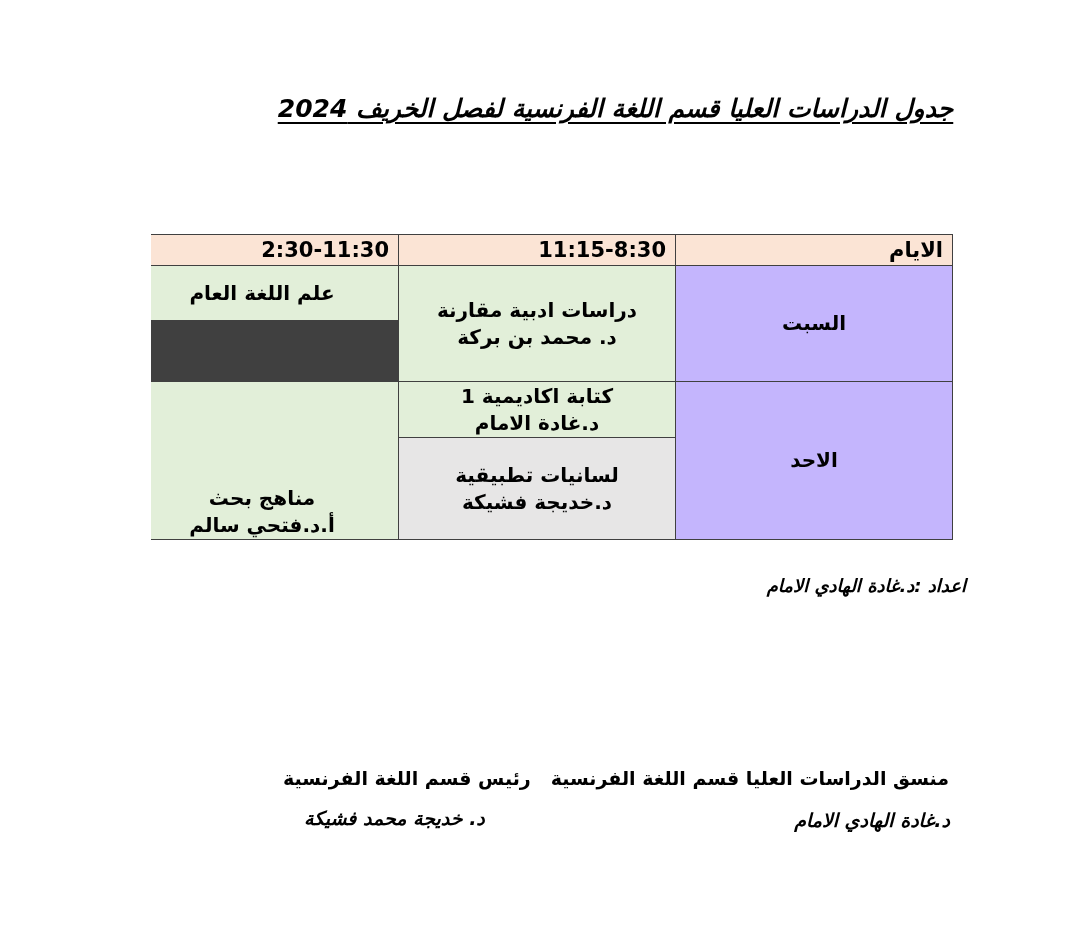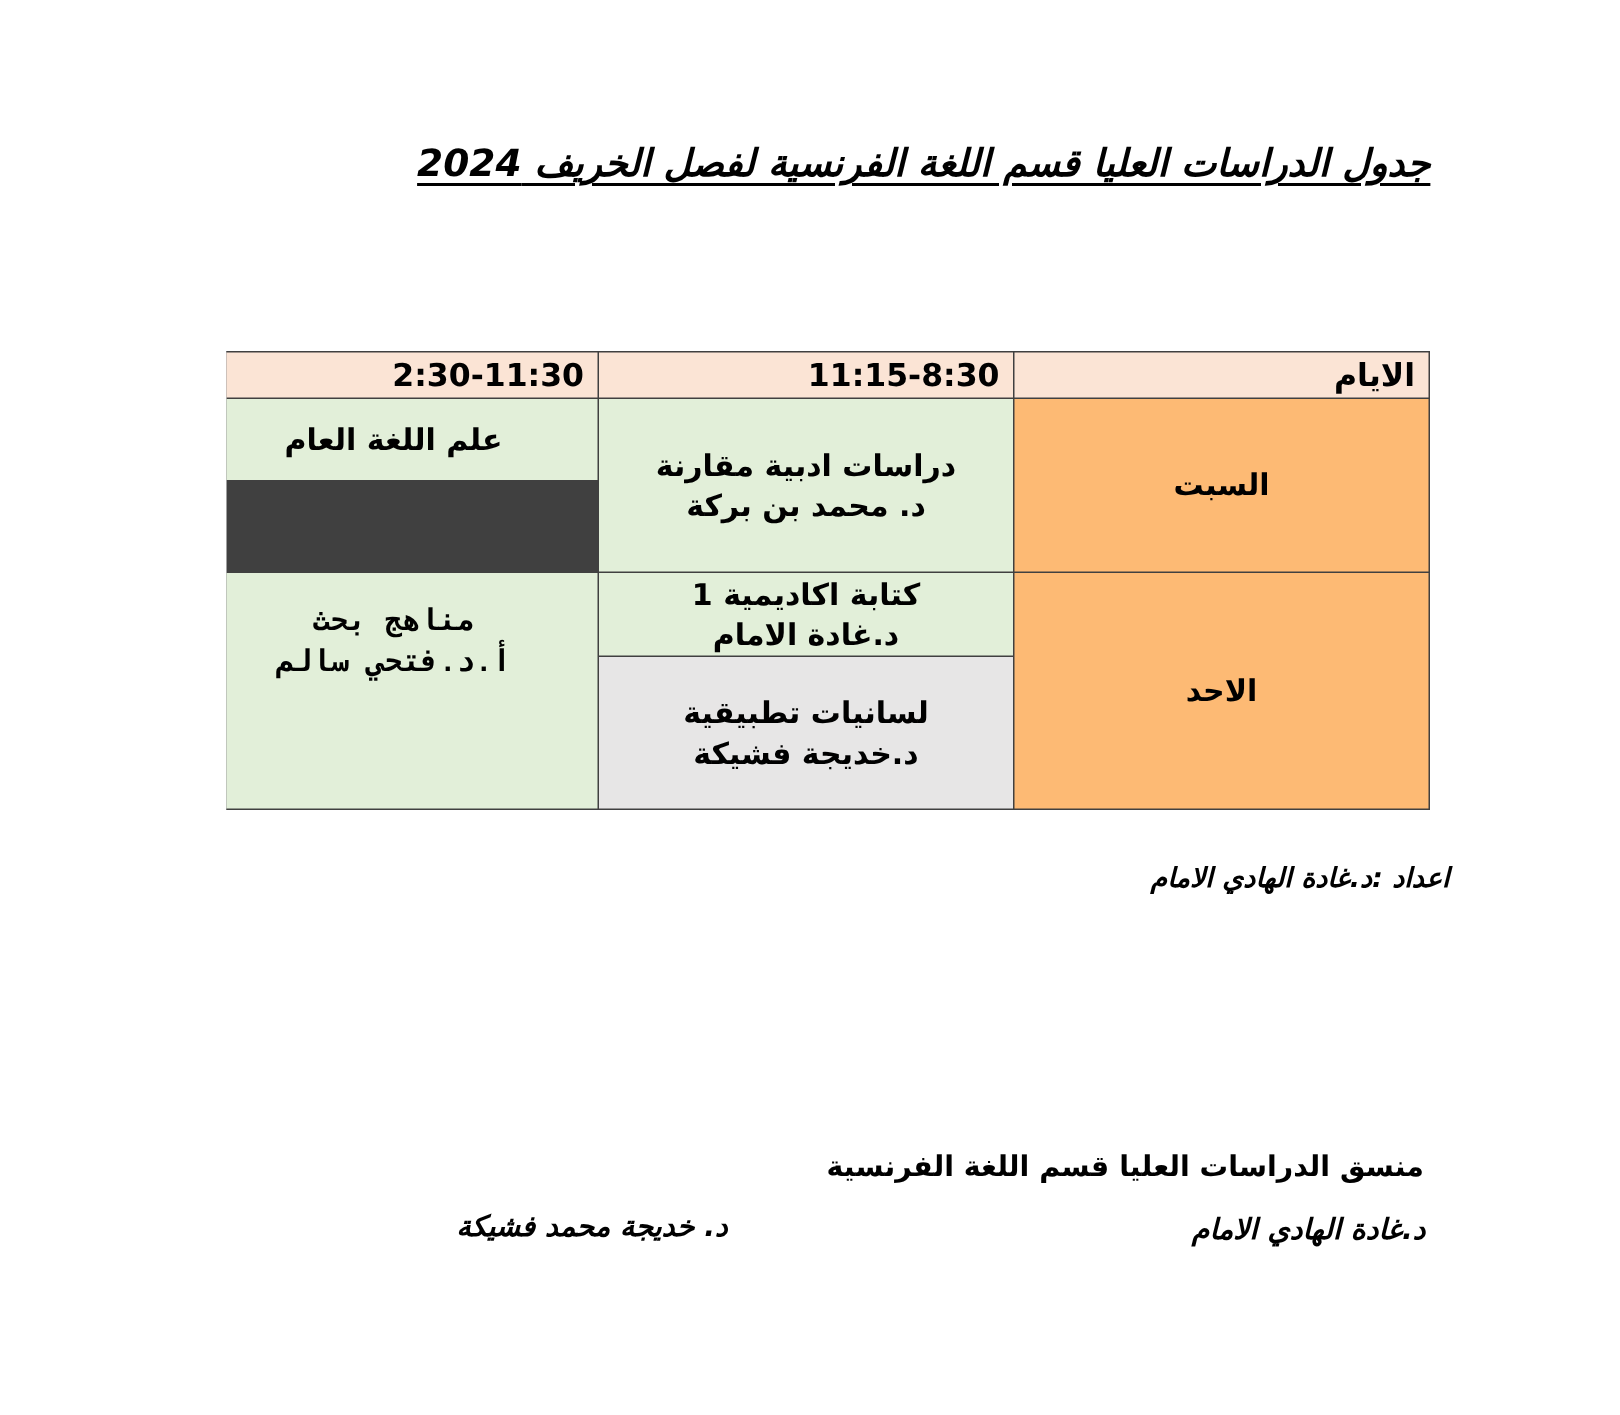--- a/index.html
+++ b/index.html
@@ -49,35 +49,35 @@
     font-size: 20px;
     line-height: 27px;
   }
   .header-cell {
     flex-direction: row;
     justify-content: flex-start; 
     padding: 0 9px;
     font-size: 21px;
   }
   .bg-pink   { background: #fbe4d5; }
-  .bg-yellow { background: #fdba74; justify-content: center; }
+  .bg-yellow { background: #c4b5fd; justify-content: center; }
   .bg-green  { background: #e2efd9; }
   .bg-gray   { background: #e7e6e6; }
 
   .c-hdays { grid-row: 1; grid-column: 1; }
   .c-hmor  { grid-row: 1; grid-column: 2; }
   .c-haft  { grid-row: 1; grid-column: 3; }
   .c-satday { grid-row: 2 / 4; grid-column: 1; }
   .c-satmor { grid-row: 2 / 4; grid-column: 2; justify-content: center; }
   .c-sataft1 { grid-row: 2; grid-column: 3; }
   .c-sataft2 { grid-row: 3; grid-column: 3; }
   .c-sunday { grid-row: 4 / 6; grid-column: 1; }
   .c-sunmor1 { grid-row: 4; grid-column: 2; }
   .c-sunmor2 { grid-row: 5; grid-column: 2; }
-  .c-sunaft { grid-row: 4 / 6; grid-column: 3; justify-content: flex-start; padding-top: 20px; font-family: Liberation Mono, monospace; }
+  .c-sunaft { grid-row: 4 / 6; grid-column: 3; justify-content: flex-end; padding-top: 20px; }
 
   .prepared-by {
     position: absolute;
     top: 575px;
     right: 114px;
     font-size: 18px;
     font-weight: bold;
     font-style: italic;
   }
 
@@ -145,15 +145,16 @@
       <div>أ.د.فتحي سالم</div>
     </div>
 
   </div>
 
   <div class="prepared-by">اعداد :د.غادة الهادي الامام</div>
 
   <div class="sig-role coordinator-role">منسق الدراسات العليا قسم اللغة الفرنسية</div>
   <div class="sig-name coordinator-name">د.غادة الهادي الامام</div>
 
+  <div class="sig-role head-role">رئيس قسم اللغة الفرنسية</div>
   <div class="sig-name head-name">د. خديجة محمد فشيكة</div>
 
 </div>
 
 </body></html>

